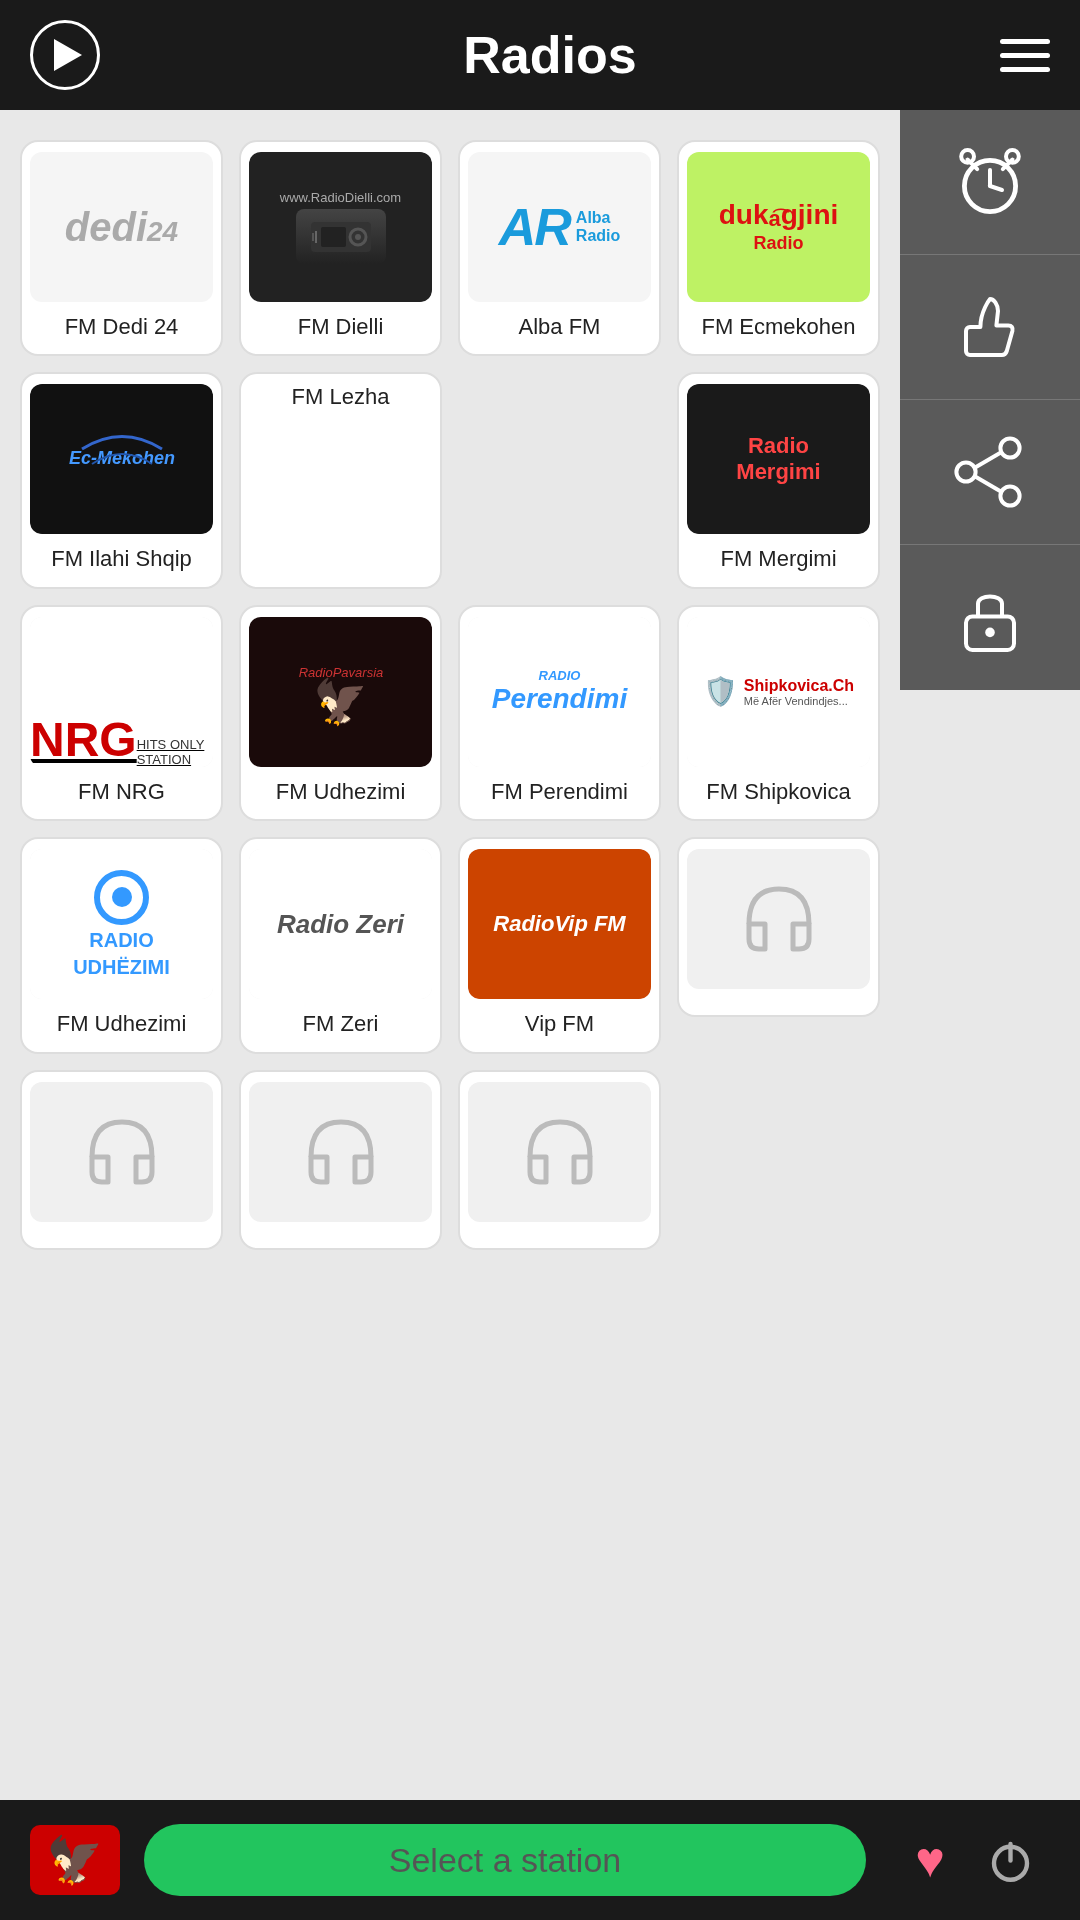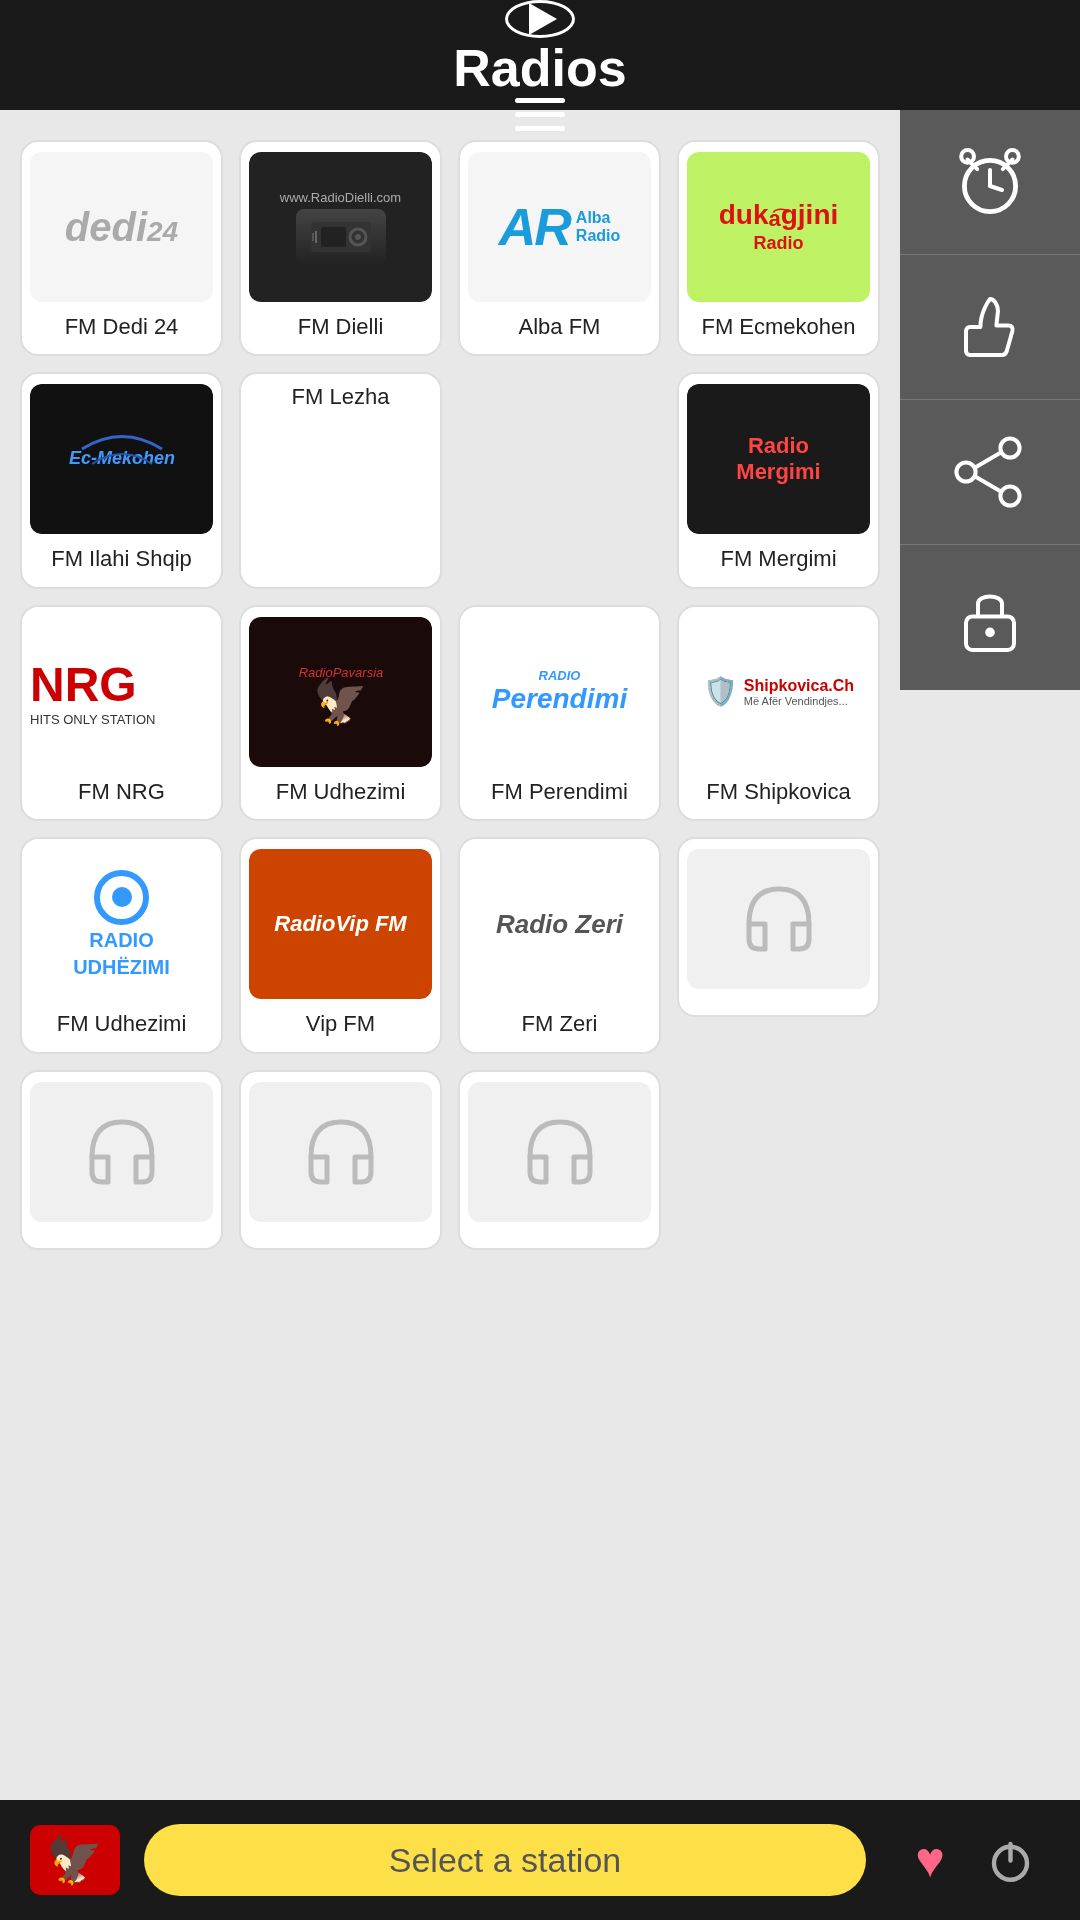--- a/index.html
+++ b/index.html
@@ -14,21 +14,20 @@
 
     
     .header {
       width: 100%;
       height: 110px;
       background: #1a1a1a;
       display: flex;
       align-items: center;
       justify-content: space-between;
       padding: 0 30px;
-      flex-direction: column;
     }
     .play-btn {
       width: 70px;
       height: 70px;
       border-radius: 50%;
       border: 3px solid #fff;
       display: flex;
       align-items: center;
       justify-content: center;
       cursor: pointer;
@@ -194,23 +193,23 @@
       justify-content: center;
       flex-direction: column;
     }
     .logo-mergimi span { color: #ff3333; font-size: 24px; font-weight: bold; }
     .logo-nrg {
       background: #fff;
       width: 100%;
       height: 100%;
       border-radius: 10px;
       display: flex;
-      align-items: flex-start;
-      justify-content: center;
-      flex-direction: column;
+      align-items: flex-end;
+      justify-content: center;
+      text-decoration: underline;
     }
     .logo-nrg .nrg-text { color: #cc0000; font-size: 48px; font-weight: 900; }
     .logo-nrg .nrg-sub { color: #333; font-size: 13px; }
     .logo-pavarsia {
       background: #1a0a0a;
       width: 100%;
       height: 100%;
       border-radius: 10px;
       display: flex;
       align-items: center;
@@ -303,21 +302,21 @@
       align-items: center;
       justify-content: center;
       cursor: pointer;
       overflow: hidden;
     }
     .flag-eagle { font-size: 46px; }
     .select-station-btn {
       flex: 1;
       margin: 0 24px;
       height: 72px;
-      background: #fde047;
+      background: #22c55e;
       border-radius: 40px;
       display: flex;
       align-items: center;
       justify-content: center;
       cursor: pointer;
     }
     .select-station-text {
       font-size: 34px;
       color: #555;
       font-weight: 500;
@@ -542,34 +541,34 @@
             </div>
           <span class="utext">RADIO</span>
           <span class="utext">UDHËZIMI</span>
         </div>
       </div>
       <span class="station-name">FM Udhezimi</span>
     </div>
 
     <div class="station-card">
       <div class="station-logo">
+        <div class="logo-zeri">
+          <span style="color:#555;font-size:26px;font-weight:bold;font-style:italic;">Radio Zeri</span>
+        </div>
+      </div>
+      <span class="station-name">FM Zeri</span>
+    </div>
+
+    <div class="station-card">
+      <div class="station-logo">
         <div class="logo-vip">
           <span style="color:#fff;font-size:22px;font-style:italic;font-weight:bold;">RadioVip FM</span>
         </div>
       </div>
       <span class="station-name">Vip FM</span>
-    </div>
-
-    <div class="station-card">
-      <div class="station-logo">
-        <div class="logo-zeri">
-          <span style="color:#555;font-size:26px;font-weight:bold;font-style:italic;">Radio Zeri</span>
-        </div>
-      </div>
-      <span class="station-name">FM Zeri</span>
     </div>
 
     <div class="station-card partial">
       <div class="logo-headphones" style="width:100%;height:140px;border-radius:12px;">
         <svg width="100" height="100" viewBox="0 0 100 100">
           <path d="M20 55 L20 70 Q20 80 30 80 L36 80 L36 55 L20 55Z" fill="none" stroke="#bbb" stroke-width="5" stroke-linejoin="round"></path>
           <path d="M80 55 L80 70 Q80 80 70 80 L64 80 L64 55 L80 55Z" fill="none" stroke="#bbb" stroke-width="5" stroke-linejoin="round"></path>
           <path d="M20 55 Q20 20 50 20 Q80 20 80 55" fill="none" stroke="#bbb" stroke-width="5"></path>
         </svg>
       </div>

